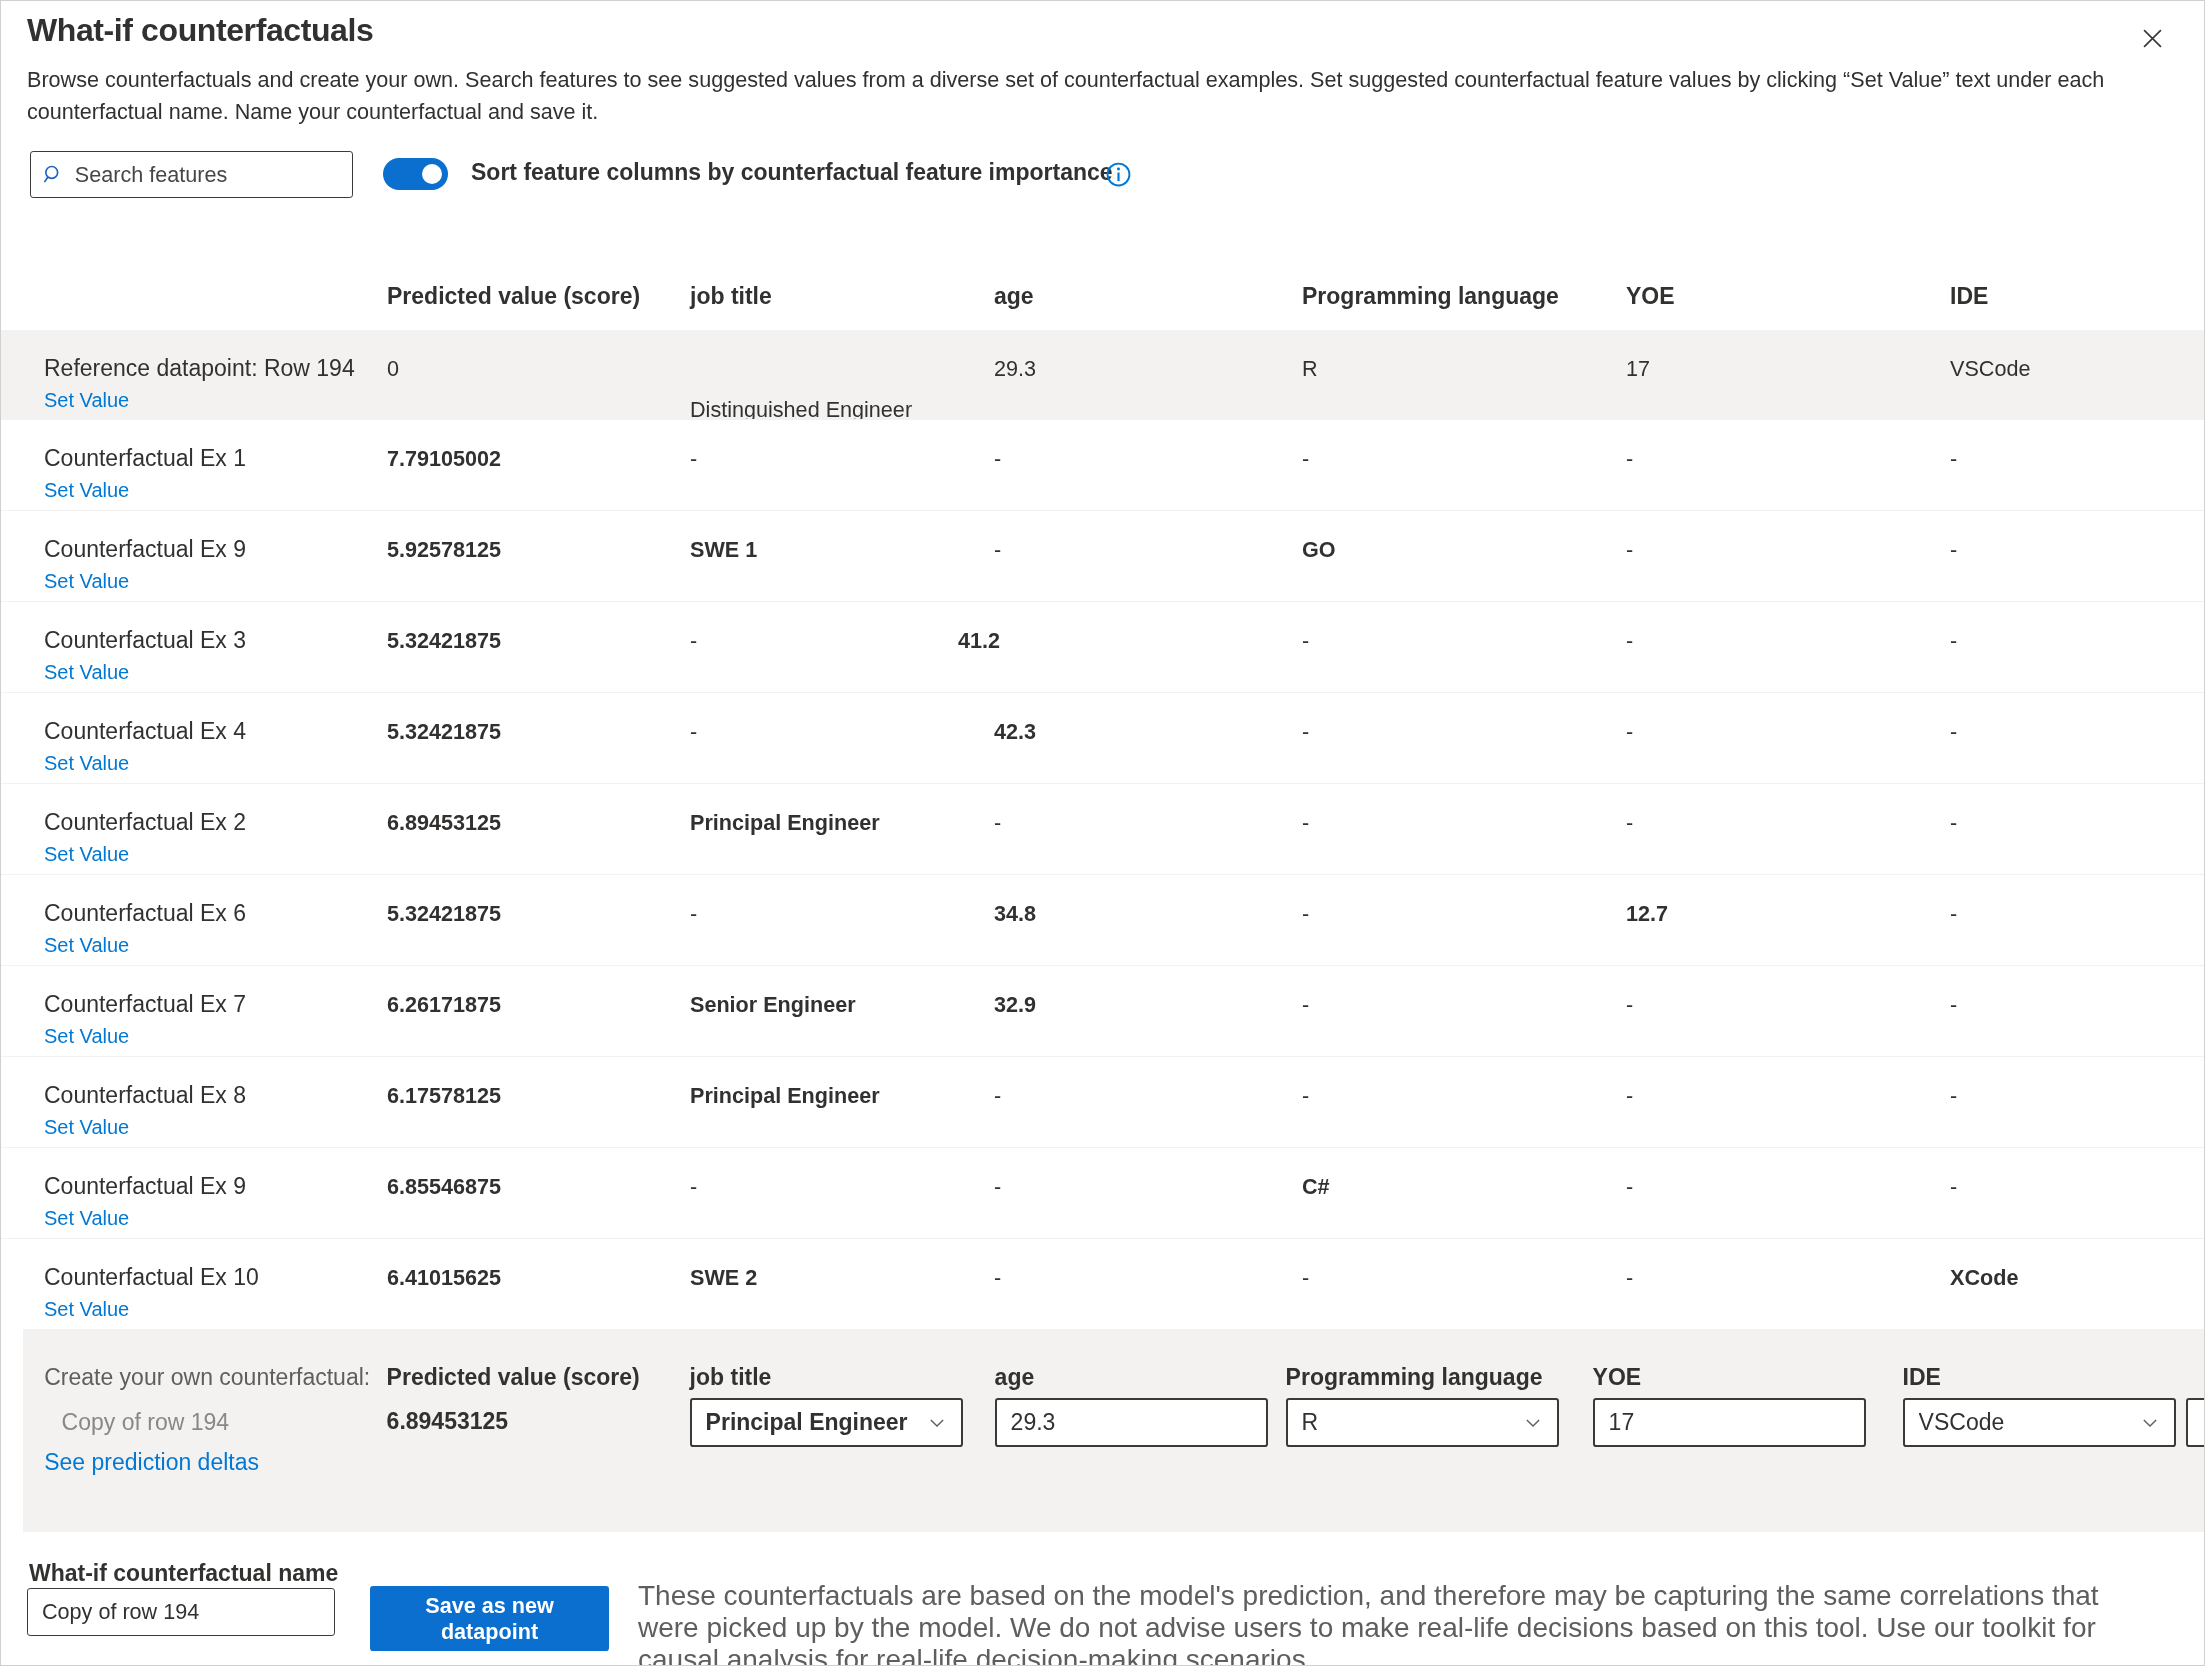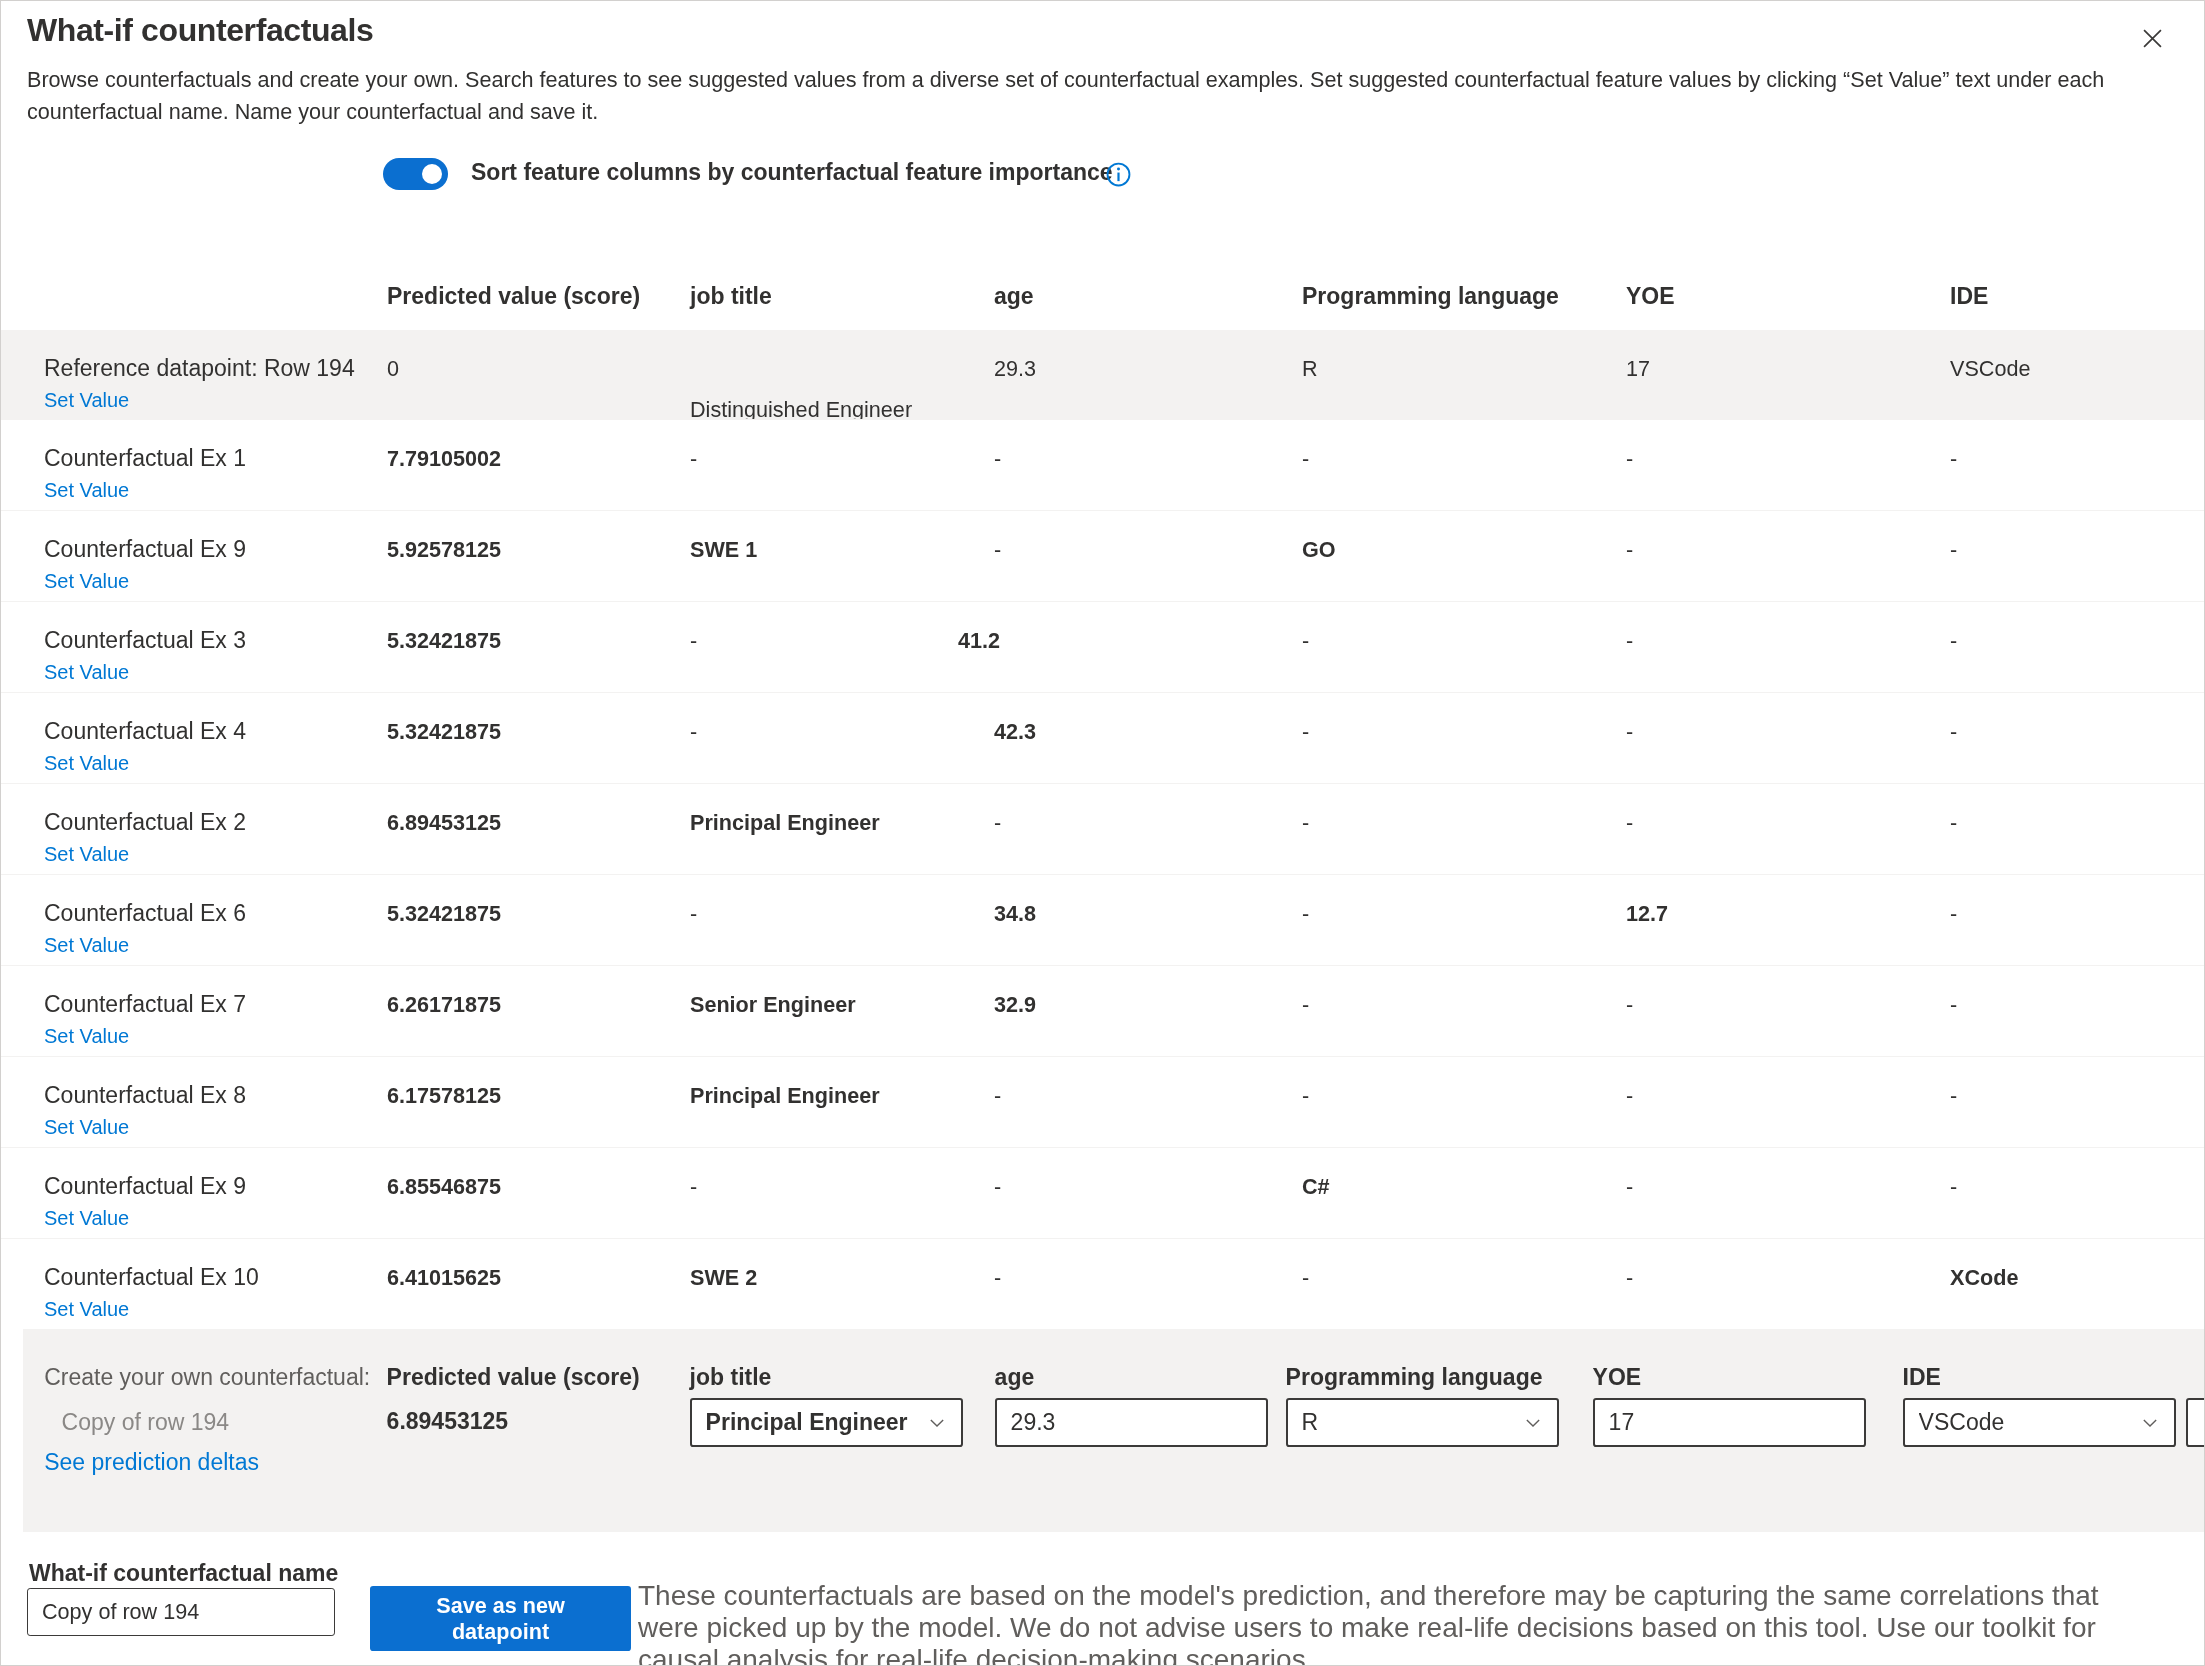--- a/index.html
+++ b/index.html
@@ -44,38 +44,45 @@
   .cp-control { position:absolute; top:69px; height:49px; width:273px; background:#fff; border:2.3px solid #3b3a39; border-radius:3.1px; display:flex; align-items:center; padding:0 14px; }
   .cp-control.is-dropdown { justify-content:space-between; cursor:pointer; }
   .cp-control .val { font-size:23px; color:#323130; white-space:nowrap; overflow:hidden; }
   .cp-control .val.bold { font-weight:700; }
   .cp-control input { border:none; outline:none; width:100%; font-size:23px; font-family:inherit; color:#323130; background:transparent; }
   .cp-partial { position:absolute; left:2163px; top:69px; width:46px; height:49px; background:#fff; border:2.3px solid #3b3a39; border-radius:3.1px; }
 
   
   .ft-label { position:absolute; left:28px; top:1559px; font-size:23px; font-weight:700; }
   .ft-input { position:absolute; left:26px; top:1587px; width:308px; height:48px; border:1.9px solid #3b3a39; border-radius:3.1px; font-size:21.6px; padding:0 14px; font-family:inherit; color:#323130; outline:none; }
-  .ft-save { position:absolute; left:369px; top:1585px; width:261px; height:65px; background:#0b6fd0; color:#fff; border:none; border-radius:3.1px; font-size:21.6px; font-weight:700; font-family:inherit; line-height:26px; cursor:pointer; padding:0 23px; }
+  .ft-save { position:absolute; left:369px; top:1585px; width:239px; height:65px; background:#0b6fd0; color:#fff; border:none; border-radius:3.1px; font-size:21.6px; font-weight:700; font-family:inherit; line-height:26px; cursor:pointer; padding:0 23px; }
   .ft-disclaimer { position:absolute; left:637px; top:1579px; width:1519px; font-size:28px; line-height:32px; color:#605e5c; }
 </style>
 </head>
 <body>
 
 <div id="app">
 
   <h1 class="title">What-if counterfactuals</h1>
 
   <button class="close-btn">
     <svg width="23" height="23" viewBox="0 0 30 30">
       <path d="M4 4 L26 26 M26 4 L4 26" stroke="#3b3a39" stroke-width="2.2" fill="none"></path>
     </svg>
   </button>
 
   <p class="desc">Browse counterfactuals and create your own. Search features to see suggested values from a diverse set of counterfactual examples. Set suggested counterfactual feature values by clicking “Set Value” text under each counterfactual name. Name your counterfactual and save it.</p>
 
+  <div class="searchbox">
+    <svg width="25" height="25" viewBox="0 0 32 32">
+      <circle cx="14" cy="13" r="8.5" fill="none" stroke="#1b63c4" stroke-width="2.4"></circle>
+      <path d="M8.5 19.5 L3.5 27" stroke="#1b63c4" stroke-width="2.4" fill="none"></path>
+    </svg>
+    <input placeholder="Search features" style="">
+  </div>
 
   <div class="toggle" role="switch" aria-checked="true">
     <div class="knob"></div>
   </div>
   <span class="toggle-label">Sort feature columns by counterfactual feature importance</span>
   <svg class="info-icn" viewBox="0 0 32 32">
     <circle cx="16" cy="16" r="14" fill="none" stroke="#0078d4" stroke-width="2.4"></circle>
     <rect x="14.6" y="13.5" width="2.8" height="11" fill="#0078d4"></rect>
     <circle cx="16" cy="9" r="1.9" fill="#0078d4"></circle>
   </svg>

